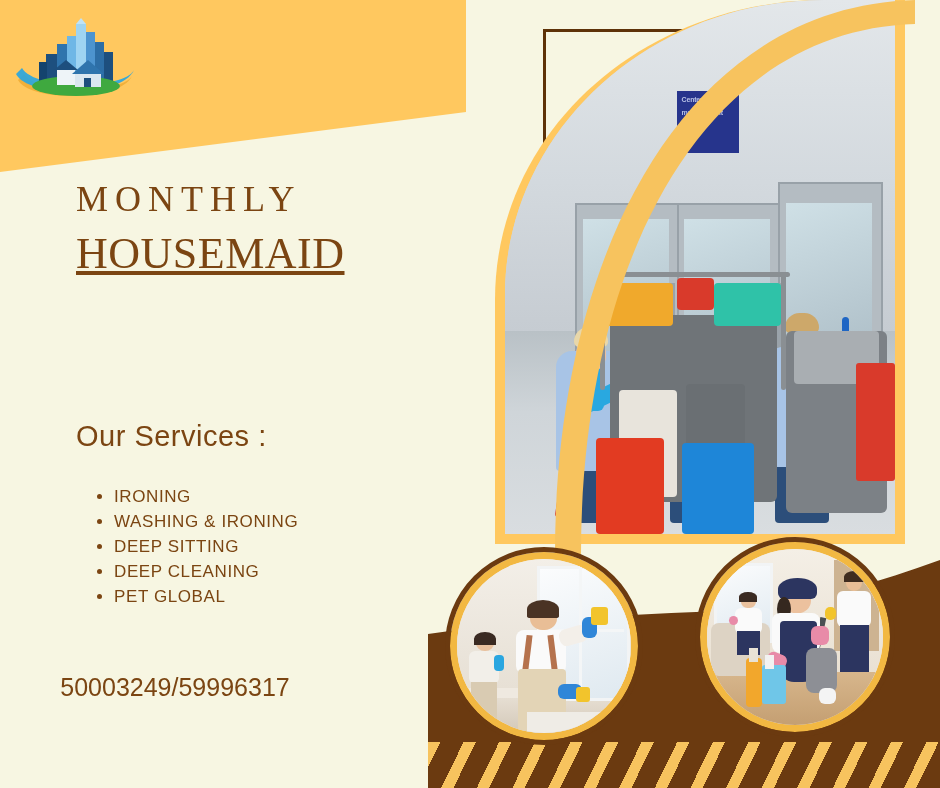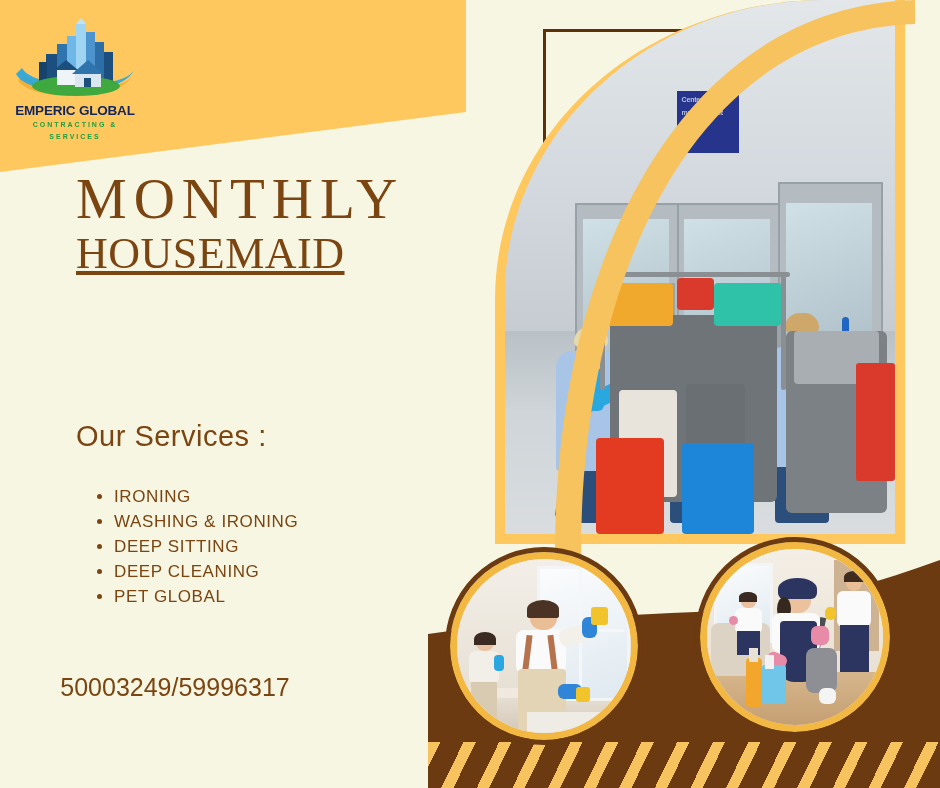--- a/index.html
+++ b/index.html
@@ -29,21 +29,21 @@
   .logo-sub{
     font-size:7px;font-weight:bold;color:#1E9E3E;letter-spacing:2px;
     line-height:10px;margin-top:2px;
   }
 
   
   .headline{
     position:absolute;left:76px;top:172px;
     color:#7B4512;font-family:"Liberation Serif", serif;
   }
-  .h-line1{font-size:57px;letter-spacing:7px;line-height:54px;}
+  .h-line1{font-size:36px;letter-spacing:7px;line-height:54px;}
   .h-line2{font-size:44px;letter-spacing:0.5px;line-height:56px;text-decoration:underline;}
   .script{
     position:absolute;left:78px;top:316px;
     font-family:"Liberation Serif", serif;font-size:60px;color:#7B4512;
     line-height:70px;
   }
   .our-services{
     position:absolute;left:76px;top:420px;
     font-size:29px;color:#7B4512;letter-spacing:0.5px;
   }
@@ -190,25 +190,20 @@
 
         <ellipse cx="66" cy="68" rx="44" ry="10" fill="#3FA93F"></ellipse>
 
         <polygon points="44,52 56,42 68,52" fill="#1d4f7e"></polygon>
         <rect x="47" y="52" width="18" height="15" fill="#eef4f8"></rect>
         <polygon points="62,56 78,42 94,56" fill="#2f74ad"></polygon>
         <rect x="65" y="56" width="26" height="13" fill="#dbe7f0"></rect>
         <rect x="74" y="60" width="7" height="9" fill="#1d4f7e"></rect>
       </svg>
     </div>
-    <div class="logo-txt">
-      <div class="logo-name">EMPERIC GLOBAL</div>
-      <div class="logo-sub">CONTRACTING &amp;</div>
-      <div class="logo-sub">SERVICES</div>
-    </div>
   </div>
 
   <div class="headline">
     <div class="h-line1">MONTHLY</div>
     <div class="h-line2">HOUSEMAID</div>
   </div>
 
   <div class="our-services">Our Services :</div>
   <ul class="svc-list">
     <li>IRONING</li>

